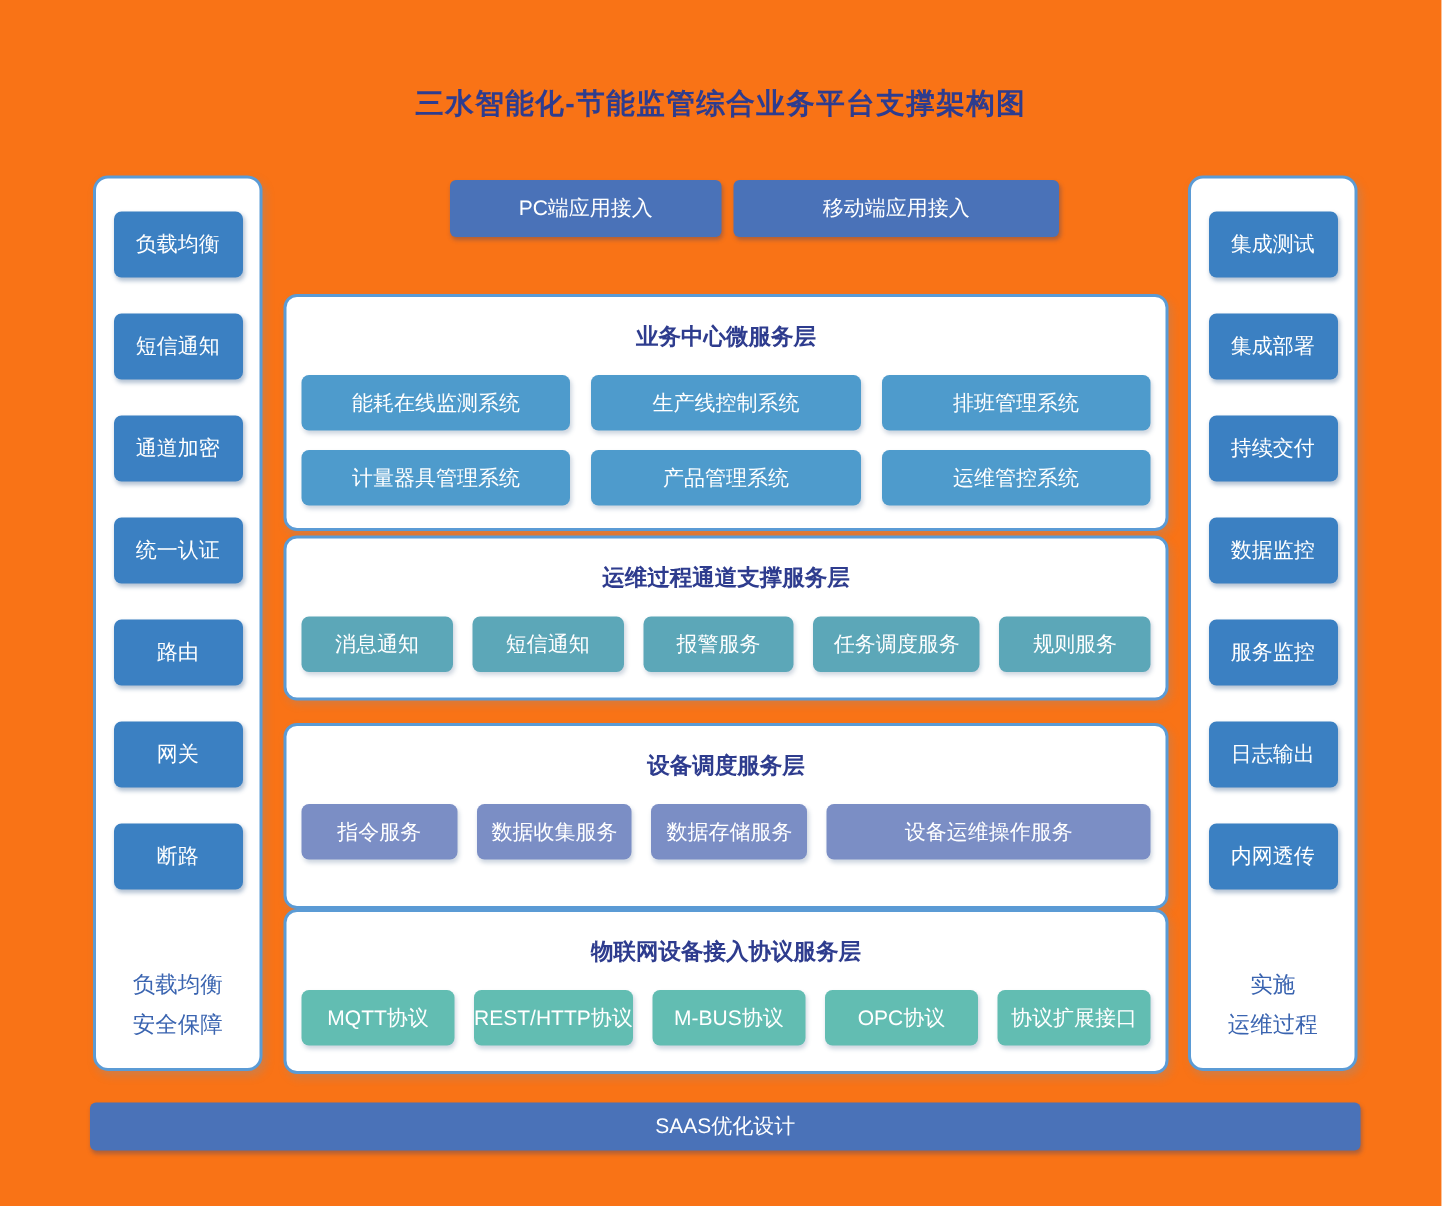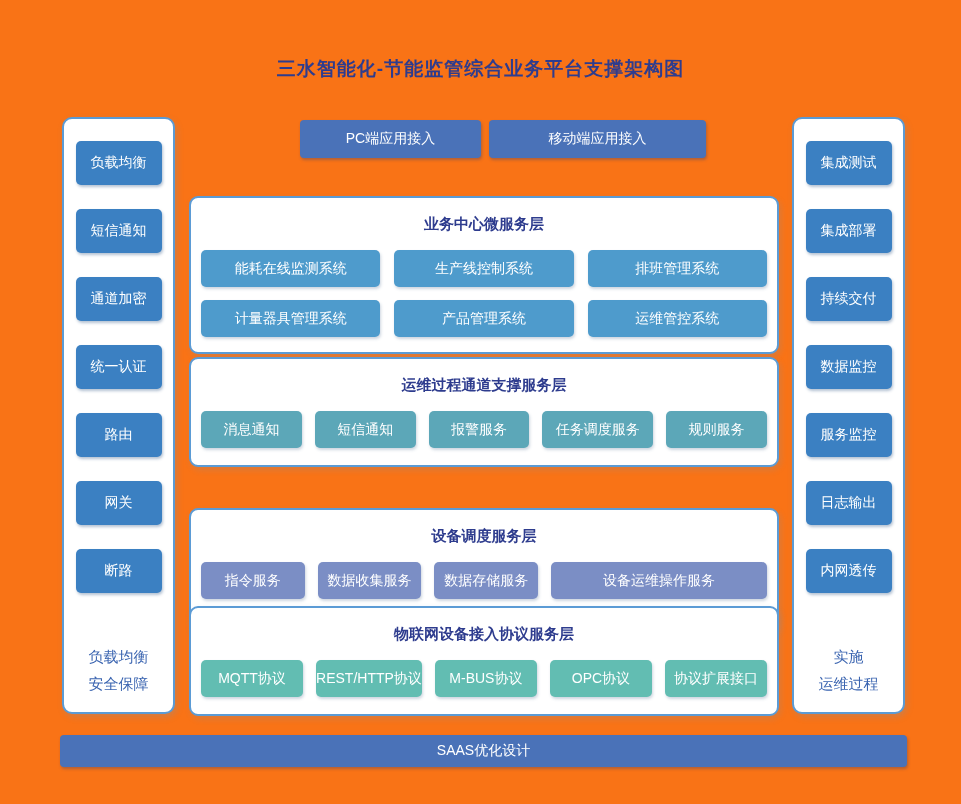--- a/index.html
+++ b/index.html
@@ -61,21 +61,21 @@
   .row .node { flex:1; }
   .node {
     height:37px; border-radius:5px;
     color:#ffffff; font-size:14px;
     display:flex; align-items:center; justify-content:center;
     box-shadow:1px 2px 3px rgba(60,90,130,0.25);
     white-space:nowrap;
   }
   .panel.p1 { top:196px; height:158px; }
   .panel.p2 { top:357px; height:110px; }
-  .panel.p3 { top:508px; height:124px; }
+  .panel.p3 { top:482px; height:124px; }
   .panel.p4 { top:606px; height:110px; }
   .c1 { background:#4e9bcc; }
   .c2 { background:#5ca7b8; }
   .c3 { background:#7b8ec5; }
   .c4 { background:#62bdb2;text-align:right; }
   .row .node.wide { flex:2.08; }
   .row .node.slightly-wide { flex:1.1; }
 
   
   .bottom-bar {

